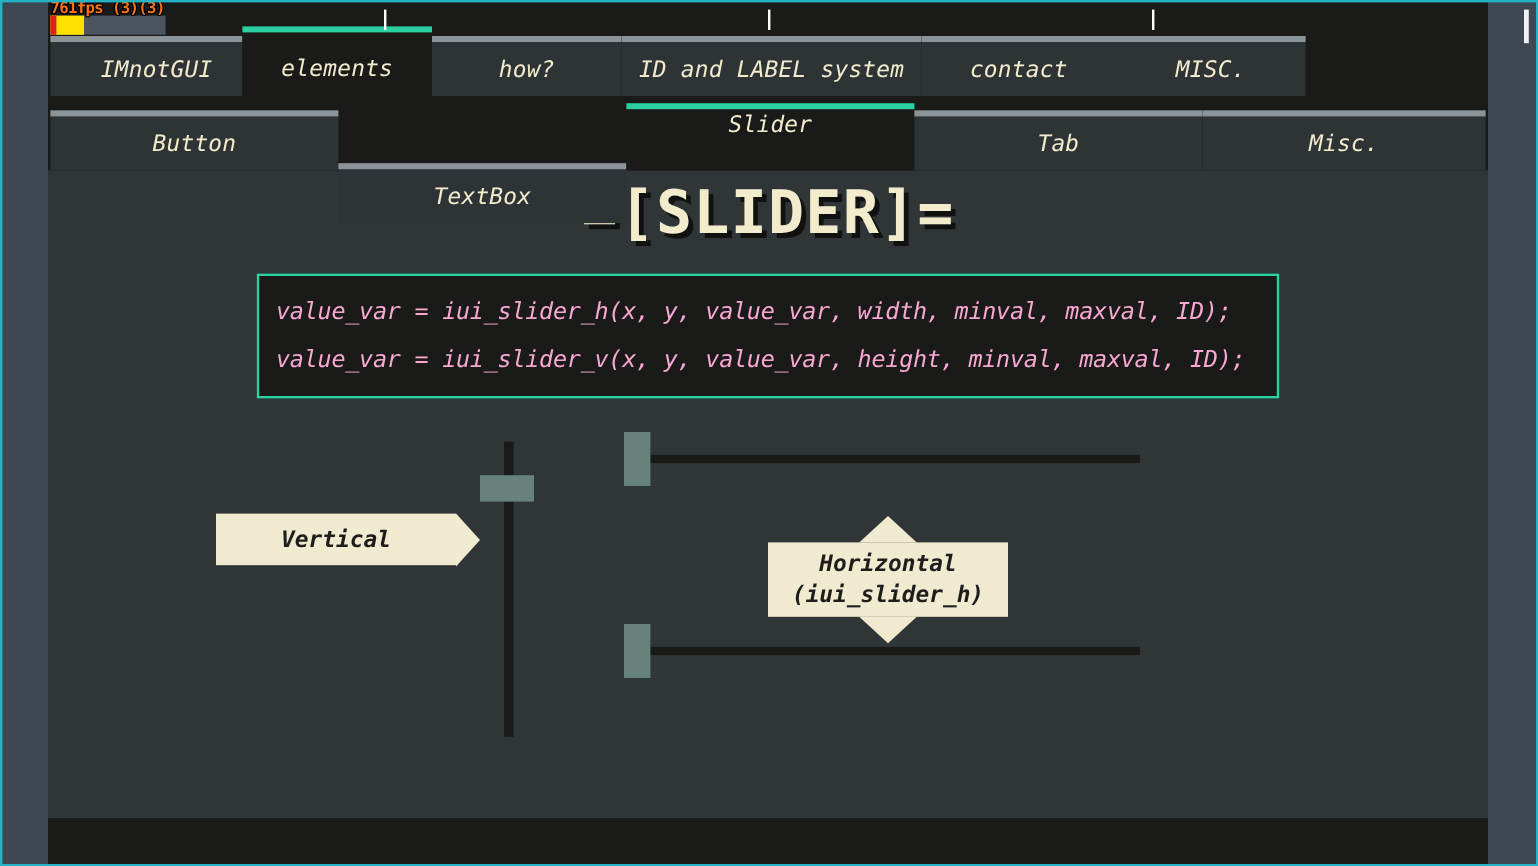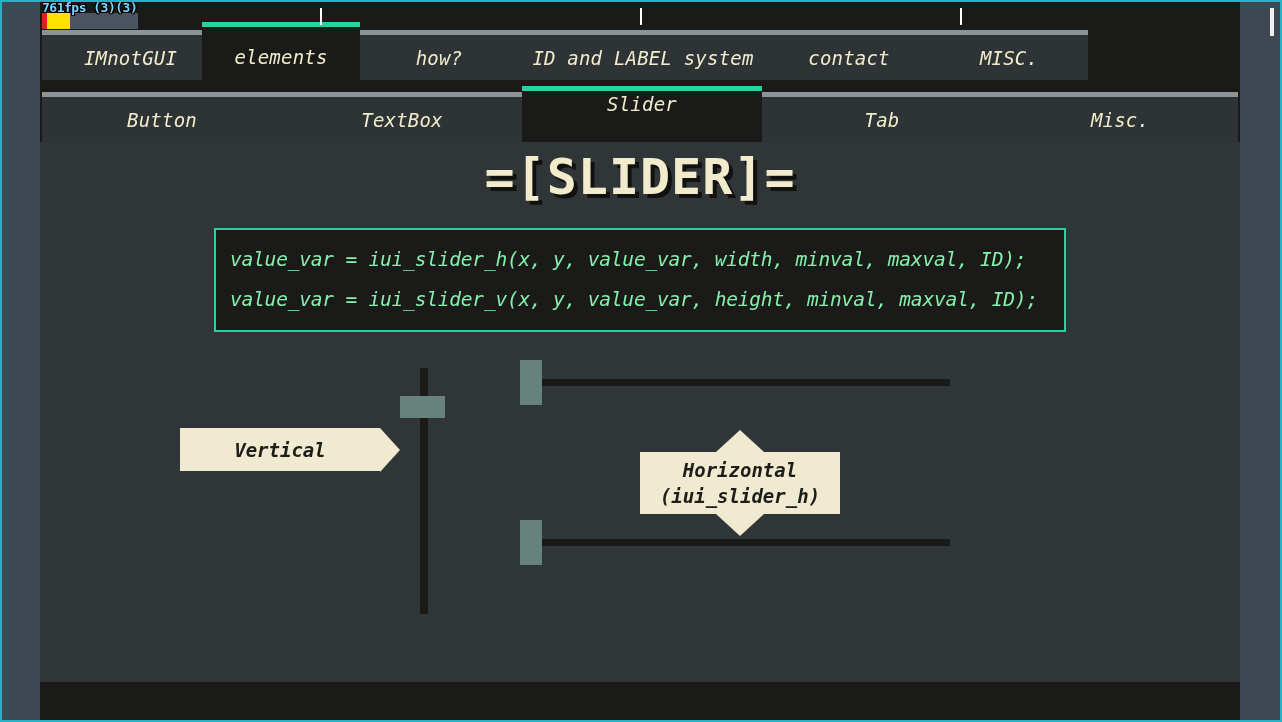--- a/index.html
+++ b/index.html
@@ -68,21 +68,21 @@
 
   
   .fps {
     position: absolute;
     left: 2px;
     top: 0px;
     z-index: 80;
     font-family: "DejaVu Sans Mono", monospace;
     font-size: 13px;
     font-weight: bold;
-    color: #7dd3fc;
+    color: #f97316;
     text-shadow:
        1px 0 0 #000, -1px 0 0 #000,
        0 1px 0 #000, 0 -1px 0 #000,
        1px 1px 0 #000, -1px -1px 0 #000,
        1px -1px 0 #000, -1px 1px 0 #000;
     letter-spacing: -0.5px;
     white-space: pre;
   }
   .fps-badge {
     position: absolute;
@@ -186,21 +186,21 @@
     display: flex;
     flex-direction: column;
     justify-content: center;
     padding-left: 14px;
     z-index: 20;
   }
   .codeline {
     font-family: "DejaVu Sans Mono", monospace;
     font-style: italic;
     font-size: 19.5px;
-    color: #86efac;
+    color: #f9a8d4;
     line-height: 40px;
     white-space: pre;
     letter-spacing: -0.2px;
   }
 
   
   .demo {
     position: absolute;
     left: 0;
     top: 340px;
@@ -373,21 +373,21 @@
       </div>
       <div class="tab" style="width:158px;">
         <span>MISC.</span>
       </div>
     </div>
 
     <div class="tabstrip row2">
       <div class="tab" style="width:240px;">
         <span>Button</span>
       </div>
-      <div class="tab" style="width:240px;">
+      <div class="tab" style="width:240px;margin-top:44px;">
         <span>TextBox</span>
       </div>
       <div class="tab active" style="width:240px;">
         <span>Slider</span>
       </div>
       <div class="tab" style="width:240px;">
         <span>Tab</span>
       </div>
       <div class="tab" style="width:236px;">
         <span>Misc.</span>

